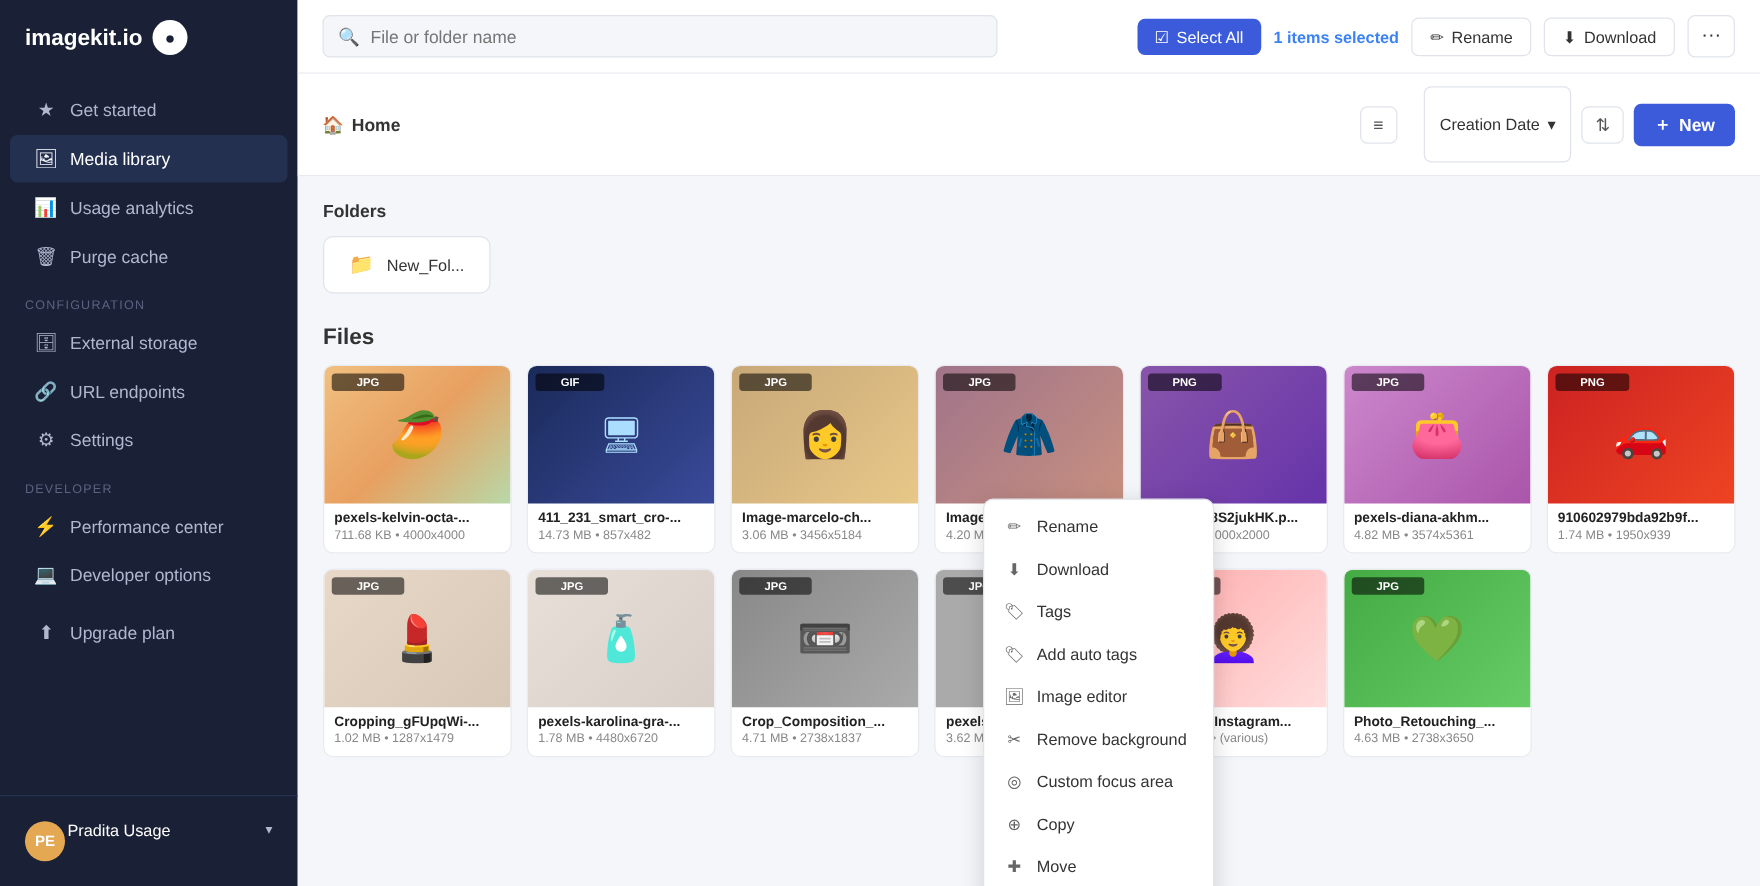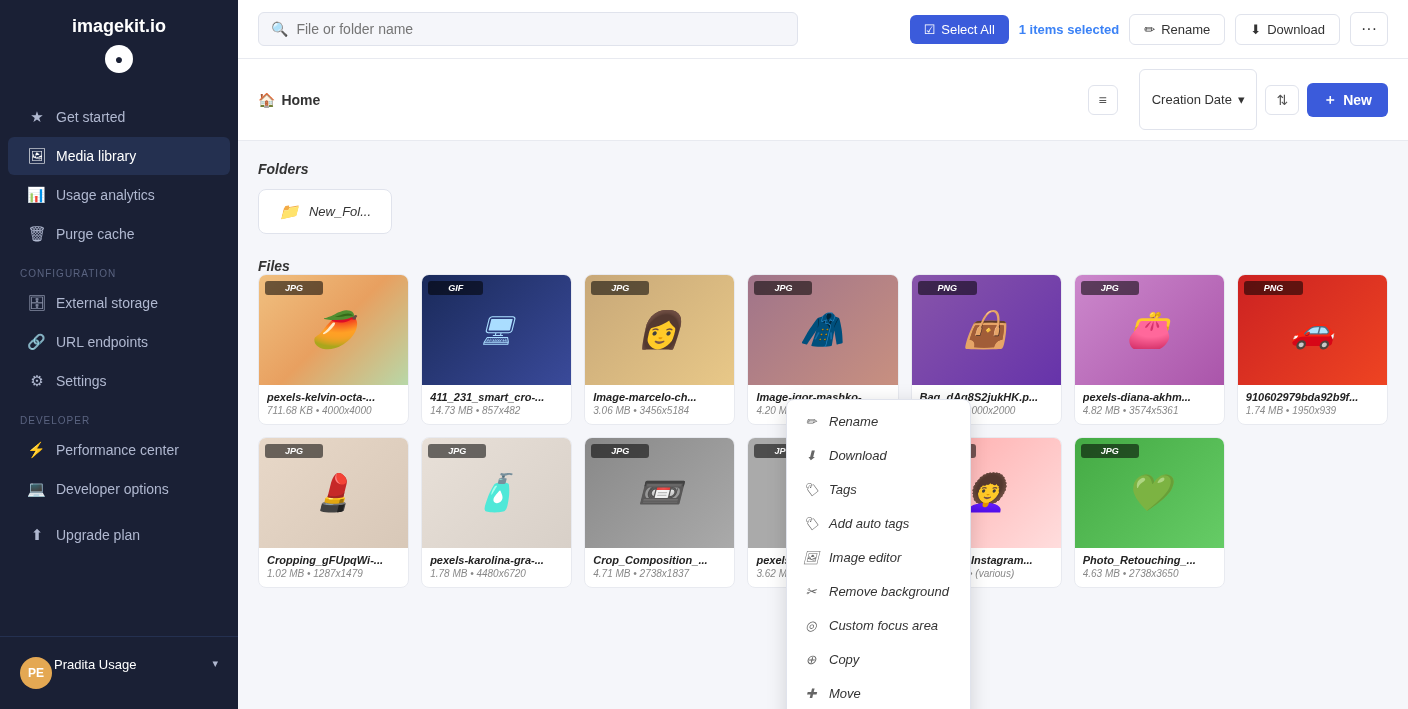--- a/index.html
+++ b/index.html
@@ -13,21 +13,20 @@
       color: #fff;
       display: flex;
       flex-direction: column;
       height: 100%;
     }
     #sidebar-logo {
       padding: 16px 20px;
       display: flex;
       align-items: center;
       gap: 8px;
-      flex-direction: column;
     }
     .logo-text {
       font-size: 18px;
       font-weight: 700;
       color: #fff;
     }
     .logo-icon {
       width: 28px; height: 28px;
       background: #fff;
       border-radius: 50%;
@@ -225,21 +224,20 @@
       font-weight: 600;
       cursor: pointer;
     }
 
     
     #content {
       flex: 1;
       overflow-y: auto;
       padding: 20px;
       position: relative;
-      font-style: italic;
     }
     .section-title {
       font-size: 14px;
       font-weight: 600;
       color: #333;
       margin-bottom: 12px;
     }
     .folders-grid {
       display: flex;
       gap: 12px;
@@ -255,23 +253,24 @@
       border-radius: 8px;
       padding: 12px 20px;
       cursor: pointer;
       min-width: 130px;
       font-size: 13px;
       color: #333;
     }
     .folder-icon { color: #888; font-size: 16px; }
 
     .files-section-title {
-      font-size: 14px;
+      font-size: 18px;
       font-weight: 600;
       color: #333;
+      margin-bottom: 12px;
     }
     .files-grid {
       display: grid;
       grid-template-columns: repeat(7, 1fr);
       gap: 12px;
     }
     .file-card {
       background: #fff;
       border-radius: 8px;
       overflow: hidden;

